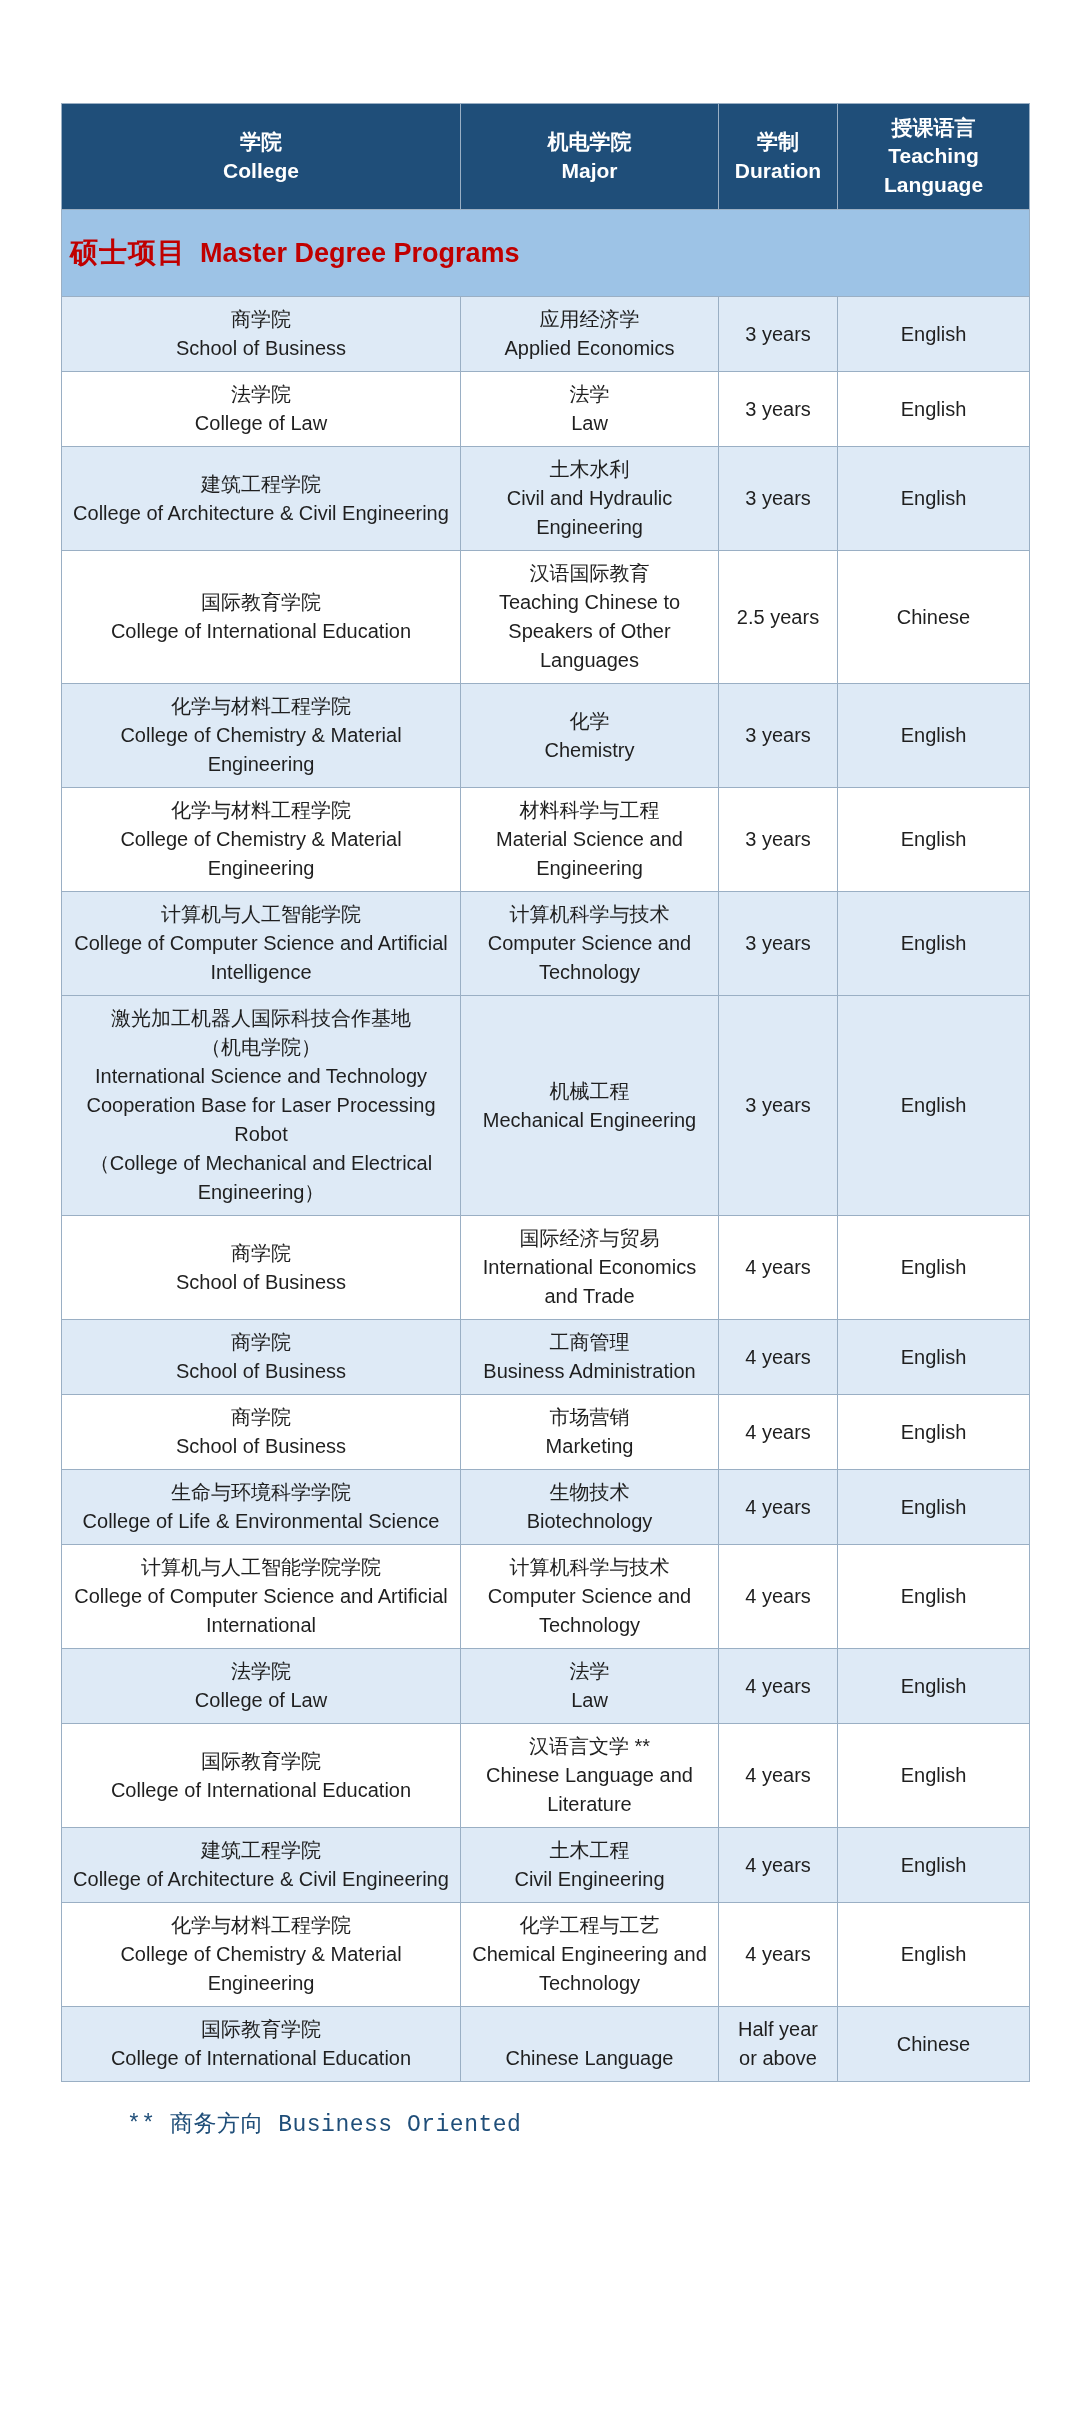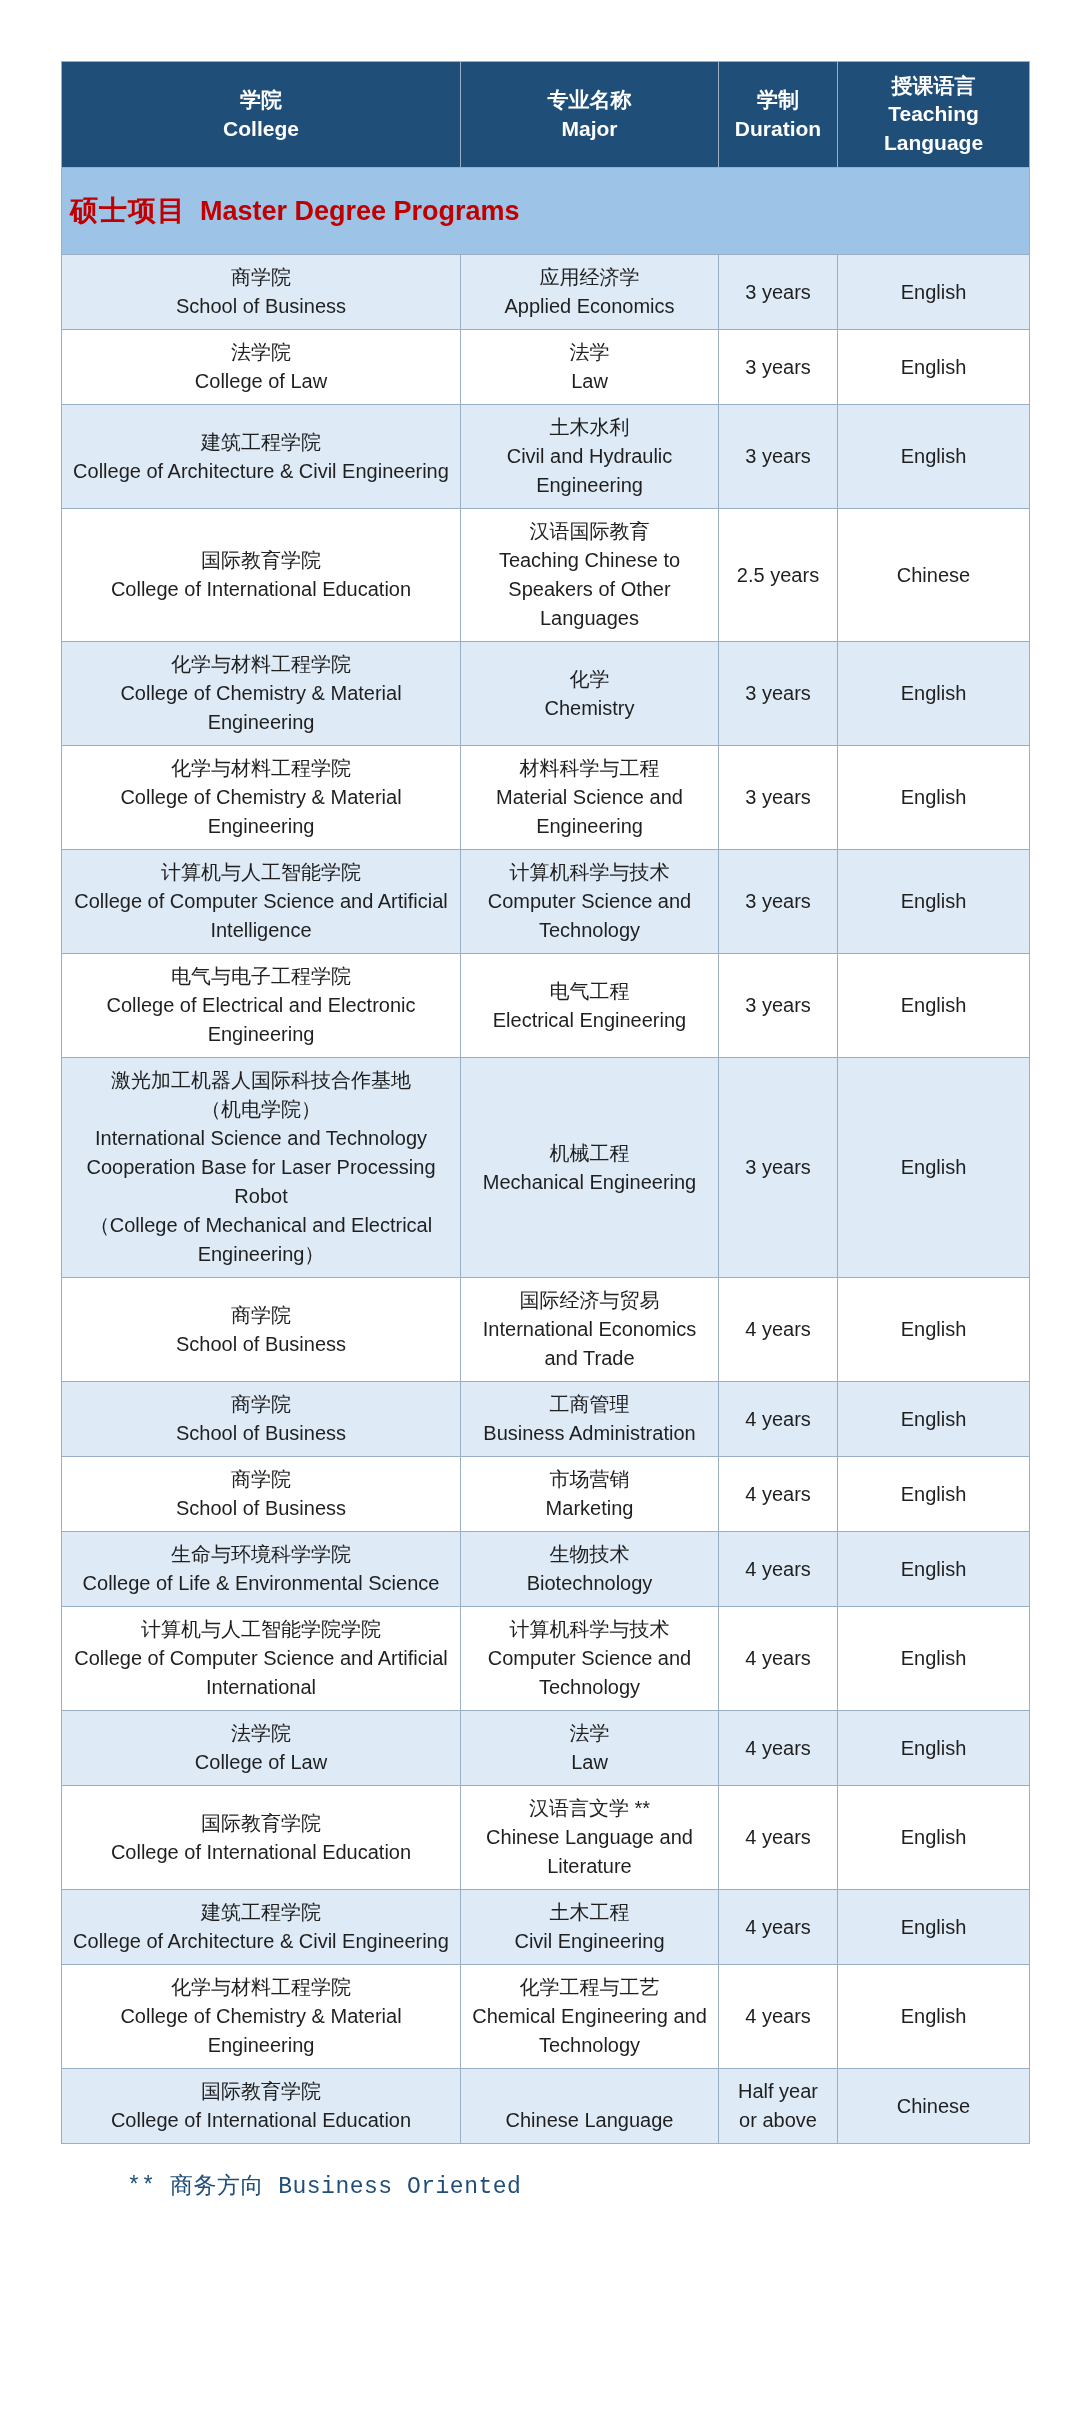--- a/index.html
+++ b/index.html
@@ -8,21 +8,21 @@
     background: #ffffff;
   }
   body {
     width: 1080px;
     min-height: 2431px;
     font-family: "Liberation Sans", "DejaVu Sans", sans-serif;
     color: #1f1f1f;
     position: relative;
   }
   .page {
-    padding-top: 61px;
+    padding-top: 103px;
     padding-left: 61px;
     padding-right: 51px;
     box-sizing: border-box;
   }
   table.programs {
     border-collapse: collapse;
     width: 968px;
     table-layout: fixed;
     background: #ffffff;
   }
@@ -98,21 +98,21 @@
       <col style="width:119px">
       <col style="width:192px">
     </colgroup>
     <thead>
       <tr>
         <th>
           <div class="zh">学院</div>
           <div class="en">College</div>
         </th>
         <th>
-          <div class="zh">专业名称</div>
+          <div class="zh">机电学院</div>
           <div class="en">Major</div>
         </th>
         <th>
           <div class="zh">学制</div>
           <div class="en">Duration</div>
         </th>
         <th>
           <div class="zh">授课语言</div>
           <div class="en">Teaching Language</div>
         </th>
@@ -181,28 +181,20 @@
 
   <tr class="program-row shaded">
     <td class="college">计算机与人工智能学院
 College of Computer Science and Artificial Intelligence</td>
     <td class="major">计算机科学与技术
 Computer Science and Technology</td>
     <td class="duration">3 years</td>
     <td class="language">English</td>
   </tr>
 
-  <tr class="program-row">
-    <td class="college">电气与电子工程学院
-College of Electrical and Electronic Engineering</td>
-    <td class="major">电气工程
-Electrical Engineering</td>
-    <td class="duration">3 years</td>
-    <td class="language">English</td>
-  </tr>
 
   <tr class="program-row shaded">
     <td class="college">激光加工机器人国际科技合作基地
 （机电学院）
 International Science and Technology Cooperation Base for Laser Processing Robot
 （College of Mechanical and Electrical Engineering）</td>
     <td class="major">机械工程
 Mechanical Engineering</td>
     <td class="duration">3 years</td>
     <td class="language">English</td>

